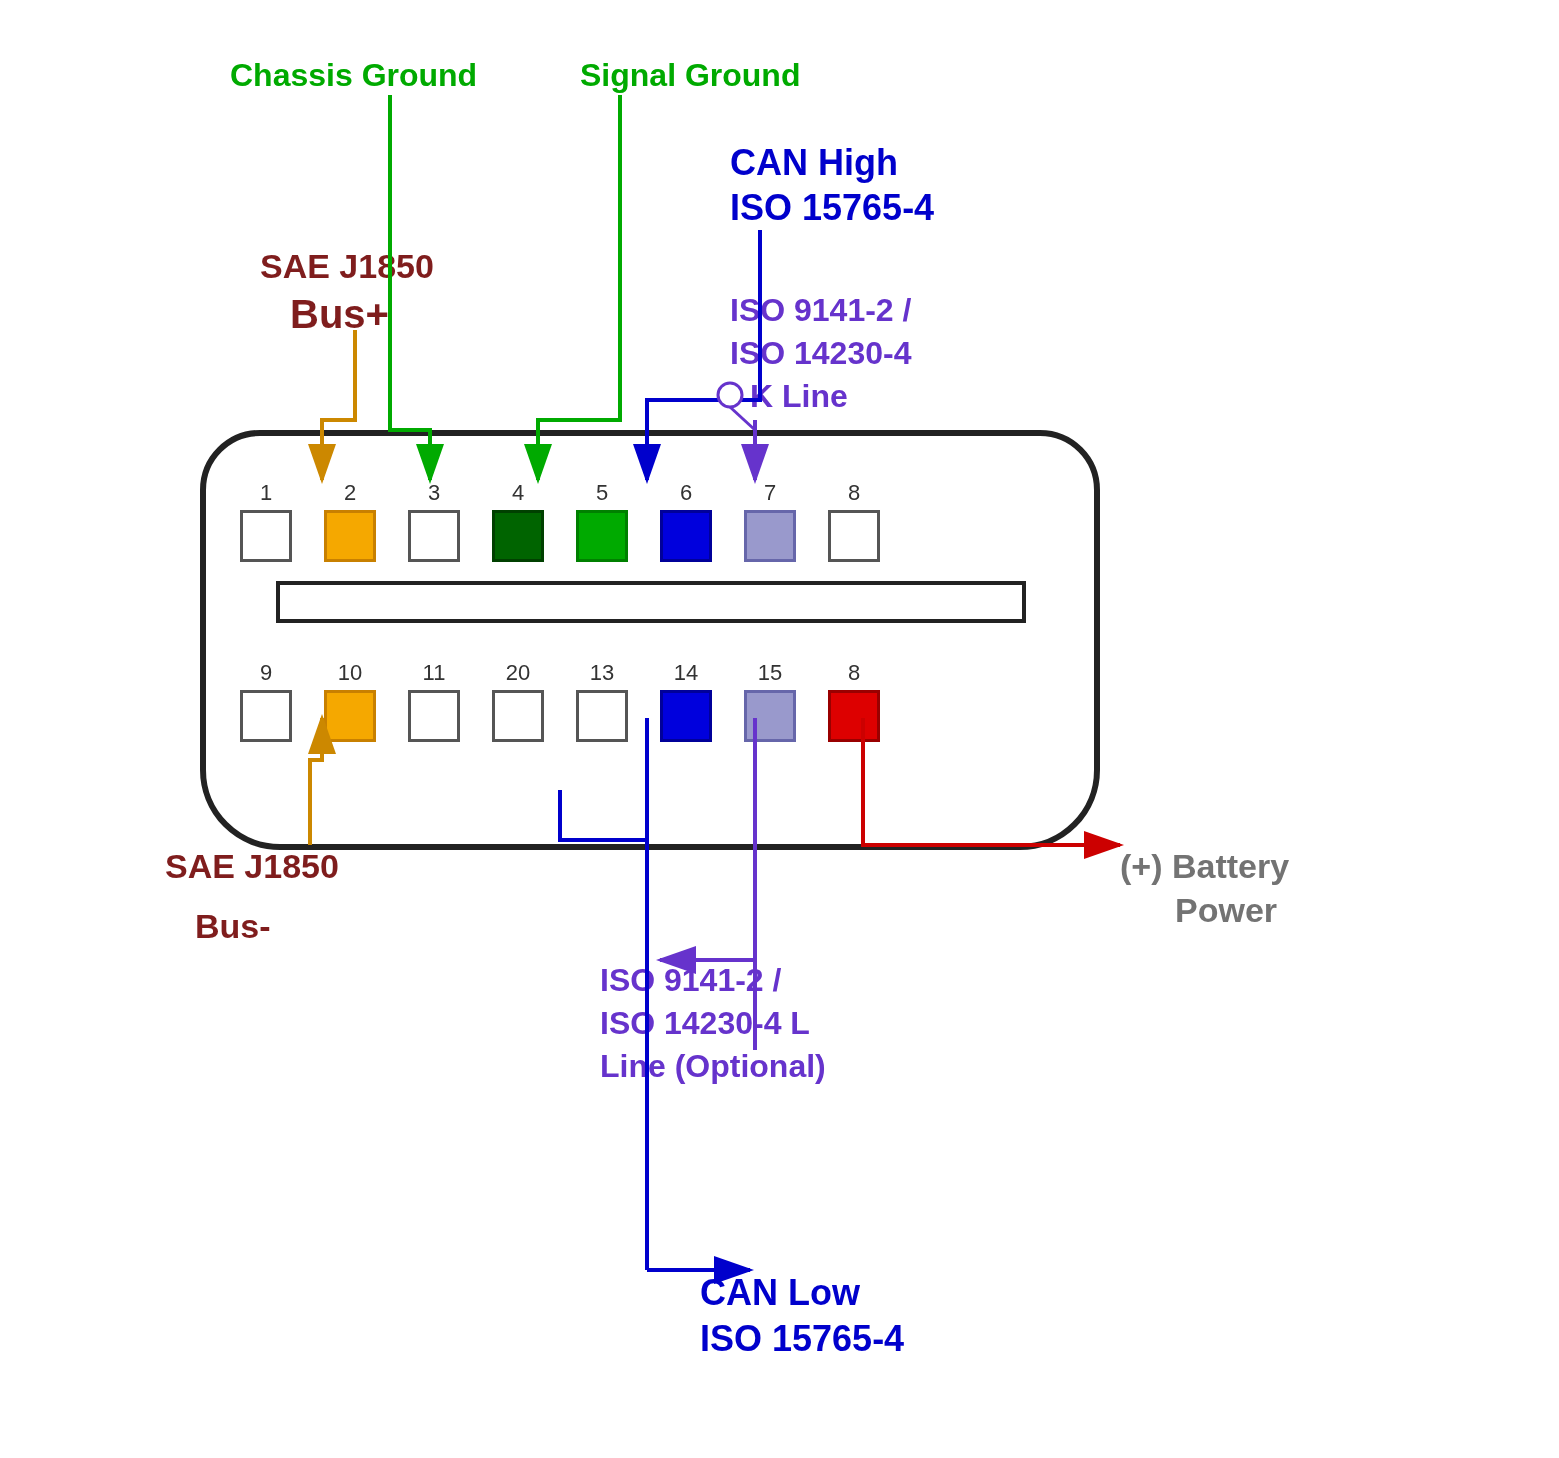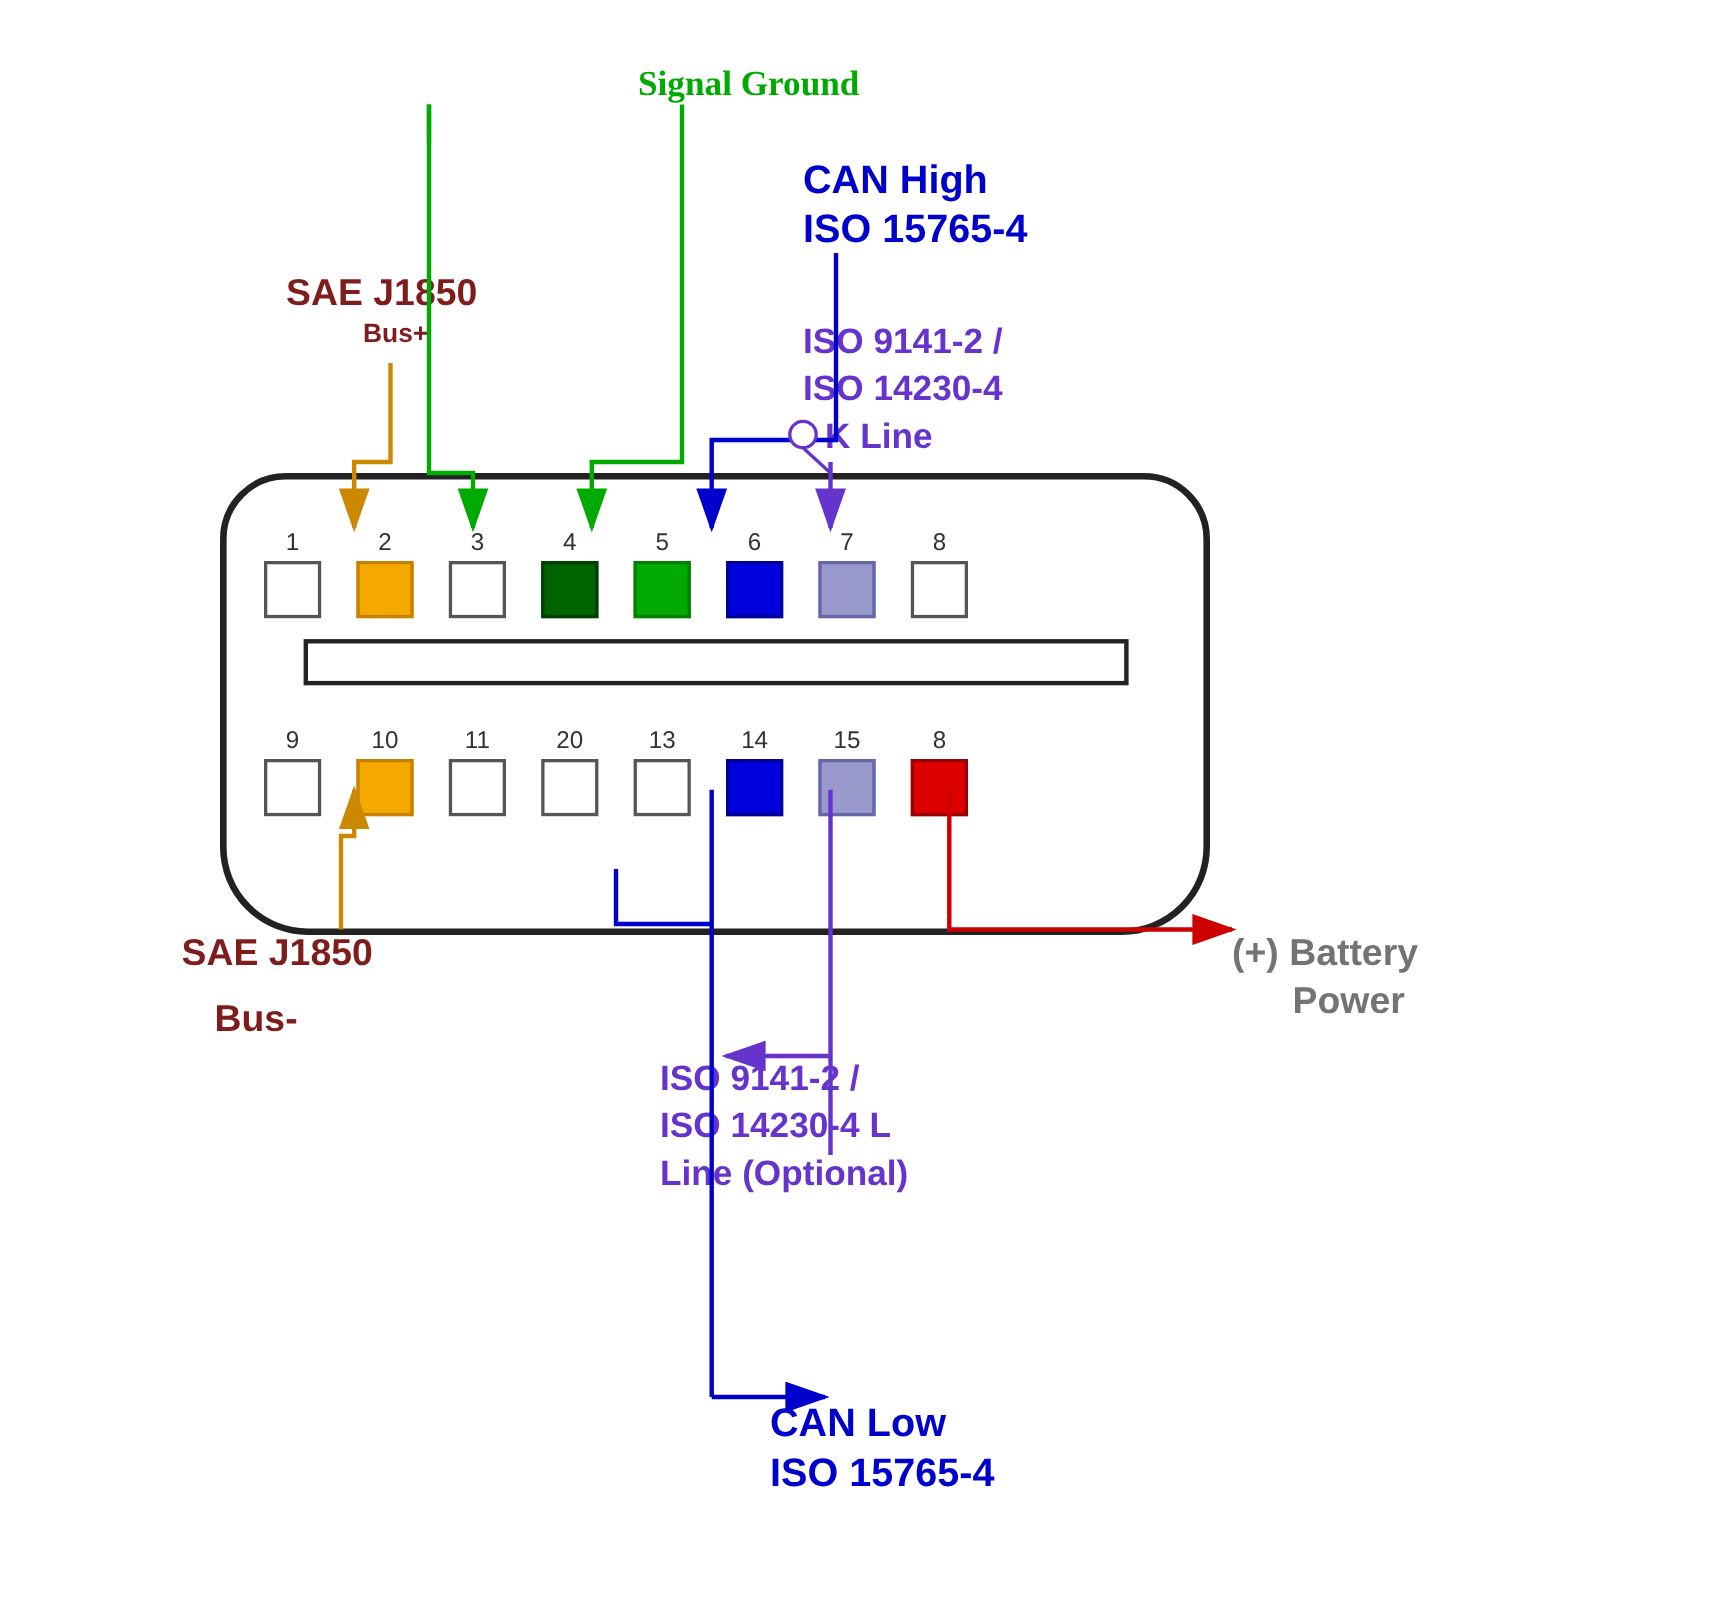--- a/index.html
+++ b/index.html
@@ -102,32 +102,33 @@
       width: 1559px;
       height: 1458px;
       pointer-events: none;
     }
   </style>
 </head>
 <body>
 
 <div class="diagram-container">
 
-
-  <div class="label green-label" style="top:55px; left:580px;font-family:Liberation Serif, serif;">Signal Ground</div>
+  <div class="label green-label" style="top:55px; left:230px;">Chassis Ground</div>
+
+  <div class="label green-label" style="top:55px; left:580px;">Signal Ground</div>
 
   <div class="label blue-dark-label" style="top:140px; left:730px; font-size:36px;">CAN High</div>
   <div class="label blue-dark-label" style="top:185px; left:730px; font-size:36px;">ISO 15765-4</div>
 
   <div class="label purple-label" style="top:290px; left:730px; font-size:32px;">ISO 9141-2 /</div>
   <div class="label purple-label" style="top:333px; left:730px; font-size:32px;">ISO 14230-4</div>
   <div class="label purple-label" style="top:376px; left:750px; font-size:32px;">K Line</div>
 
   <div class="label yellow-label" style="top:245px; left:260px; font-size:34px;">SAE J1850</div>
-  <div class="label yellow-label" style="top:289px; left:290px; font-size:24px;margin-left:40px;">Bus+</div>
+  <div class="label yellow-label" style="top:289px; left:290px; font-size:40px;">Bus+</div>
 
   <div class="connector">
 
     <div class="middle-bar" style="position:absolute; top:145px; left:70px; width:750px;"></div>
   </div>
 
   <div class="pin-row-top">
     <div class="pin-group">
       <span class="pin-number">1</span>
       <div class="pin-box"></div>

